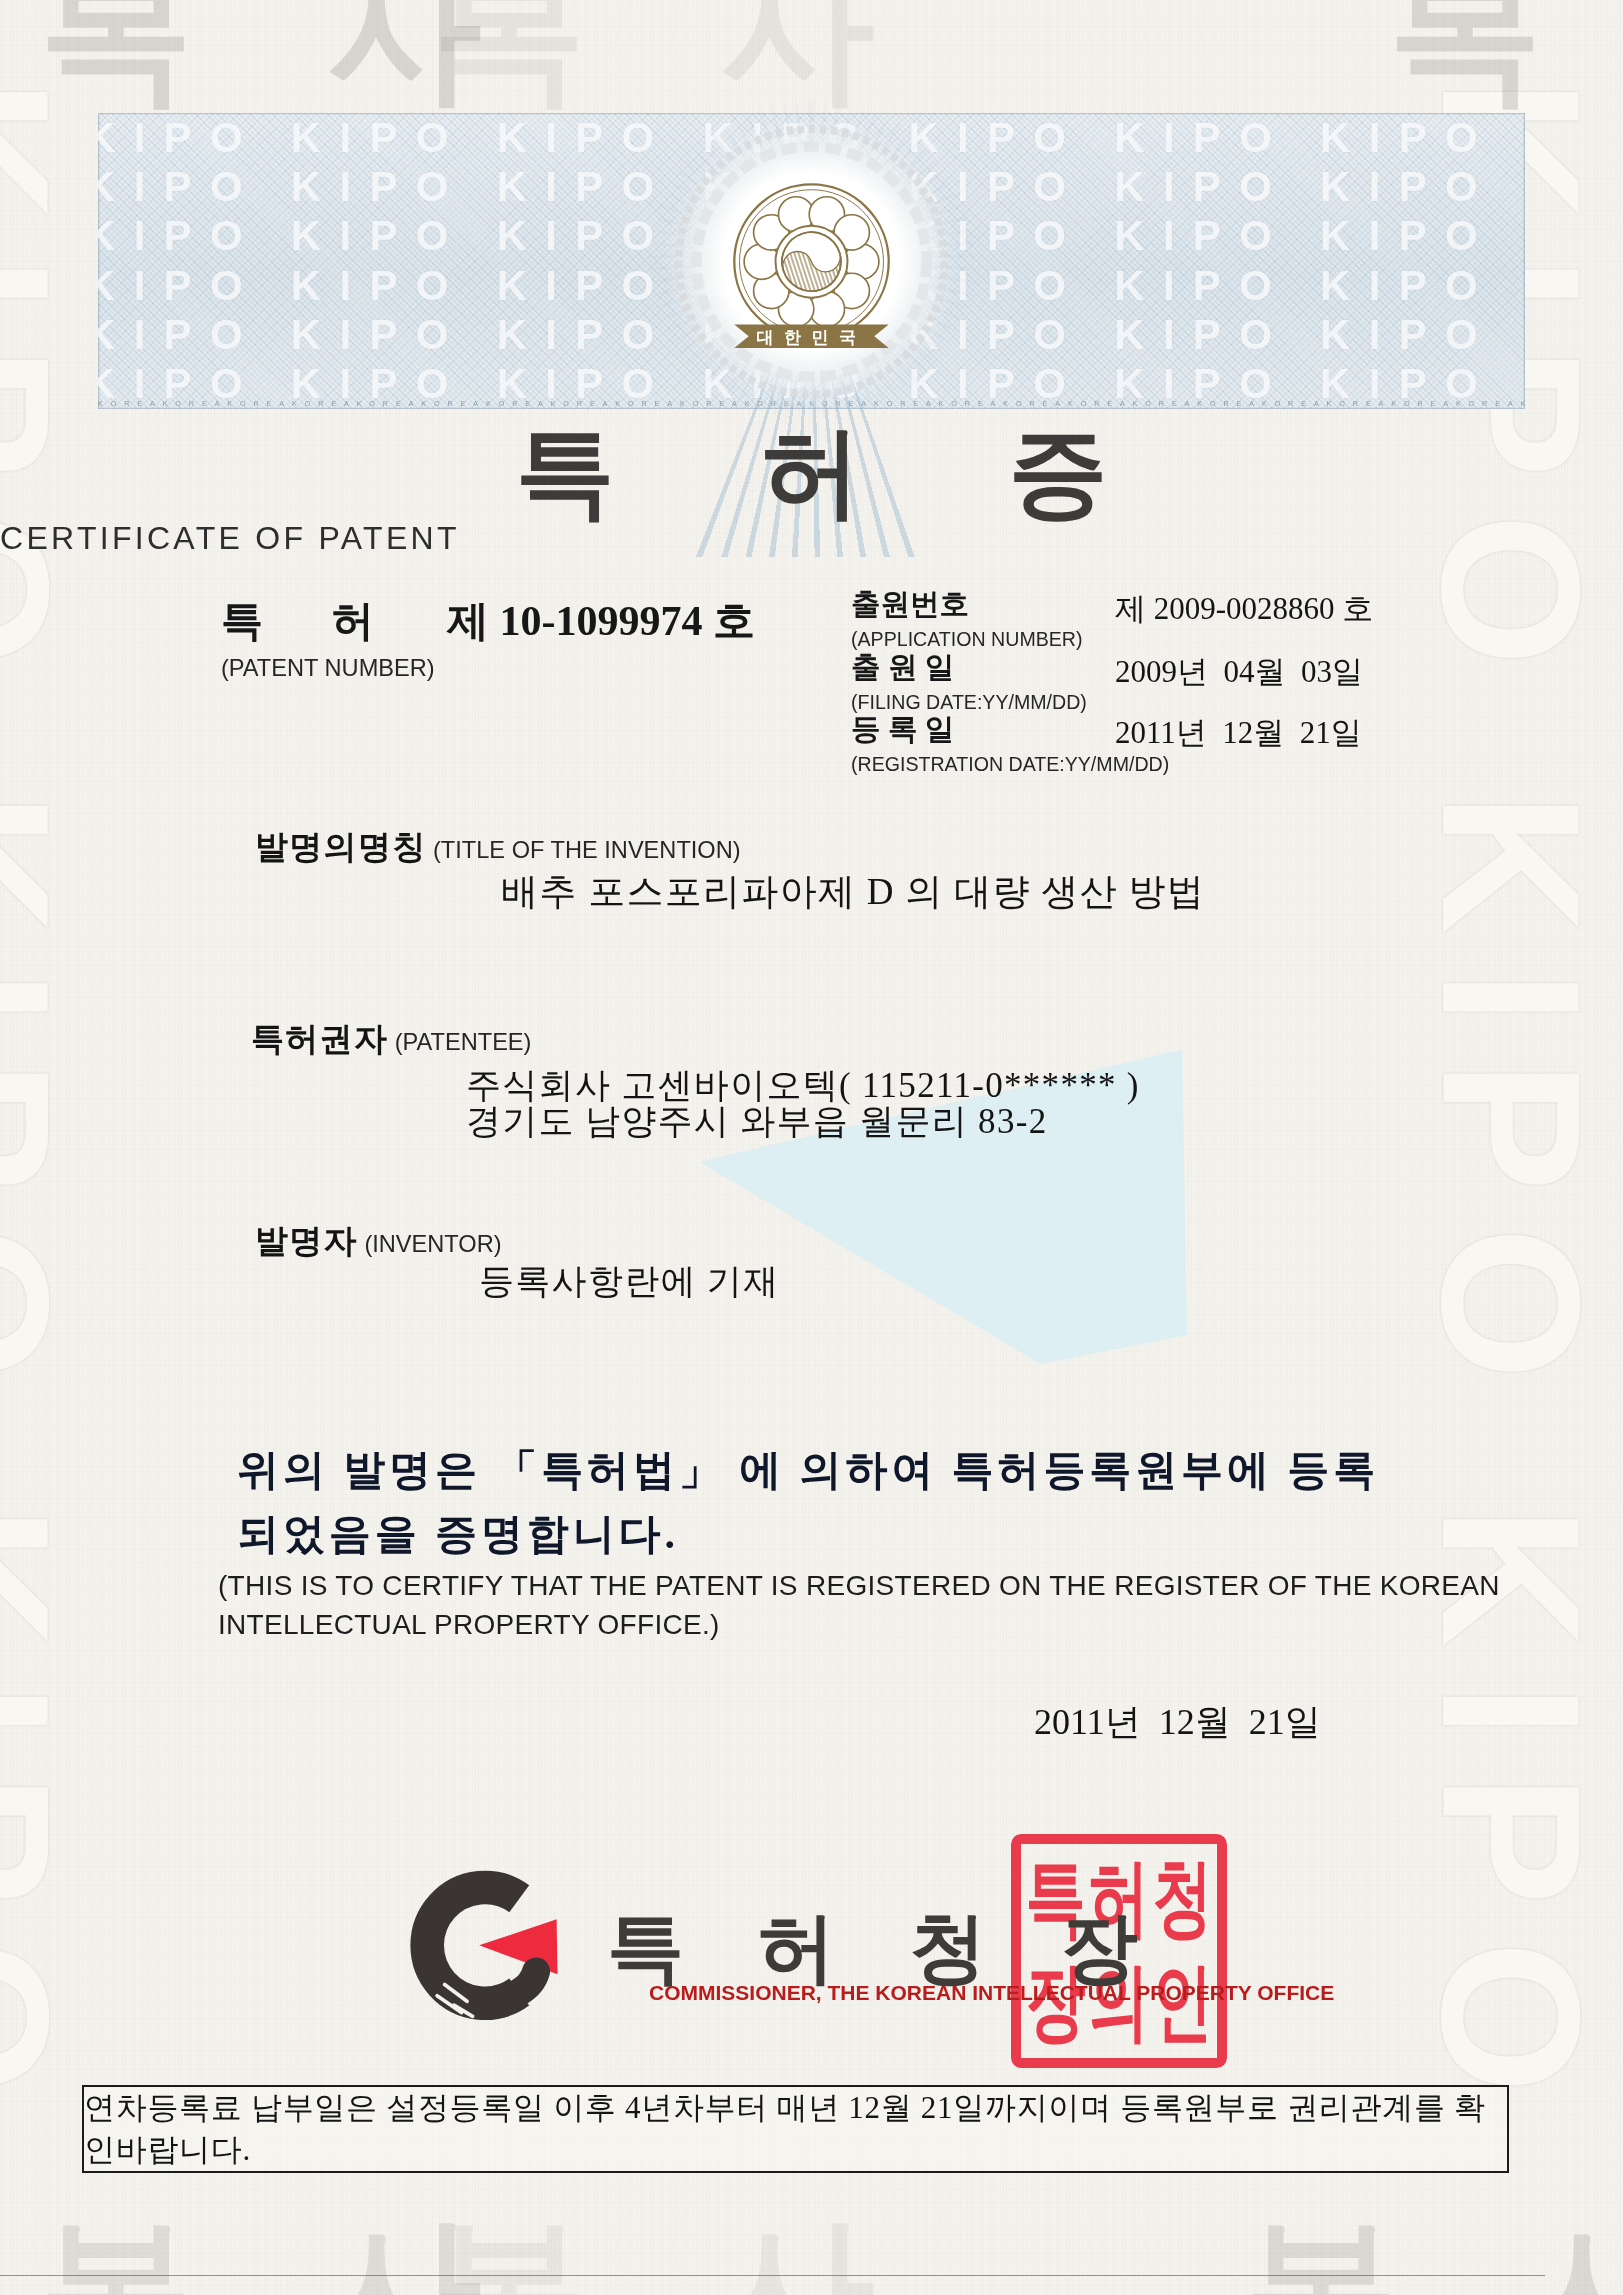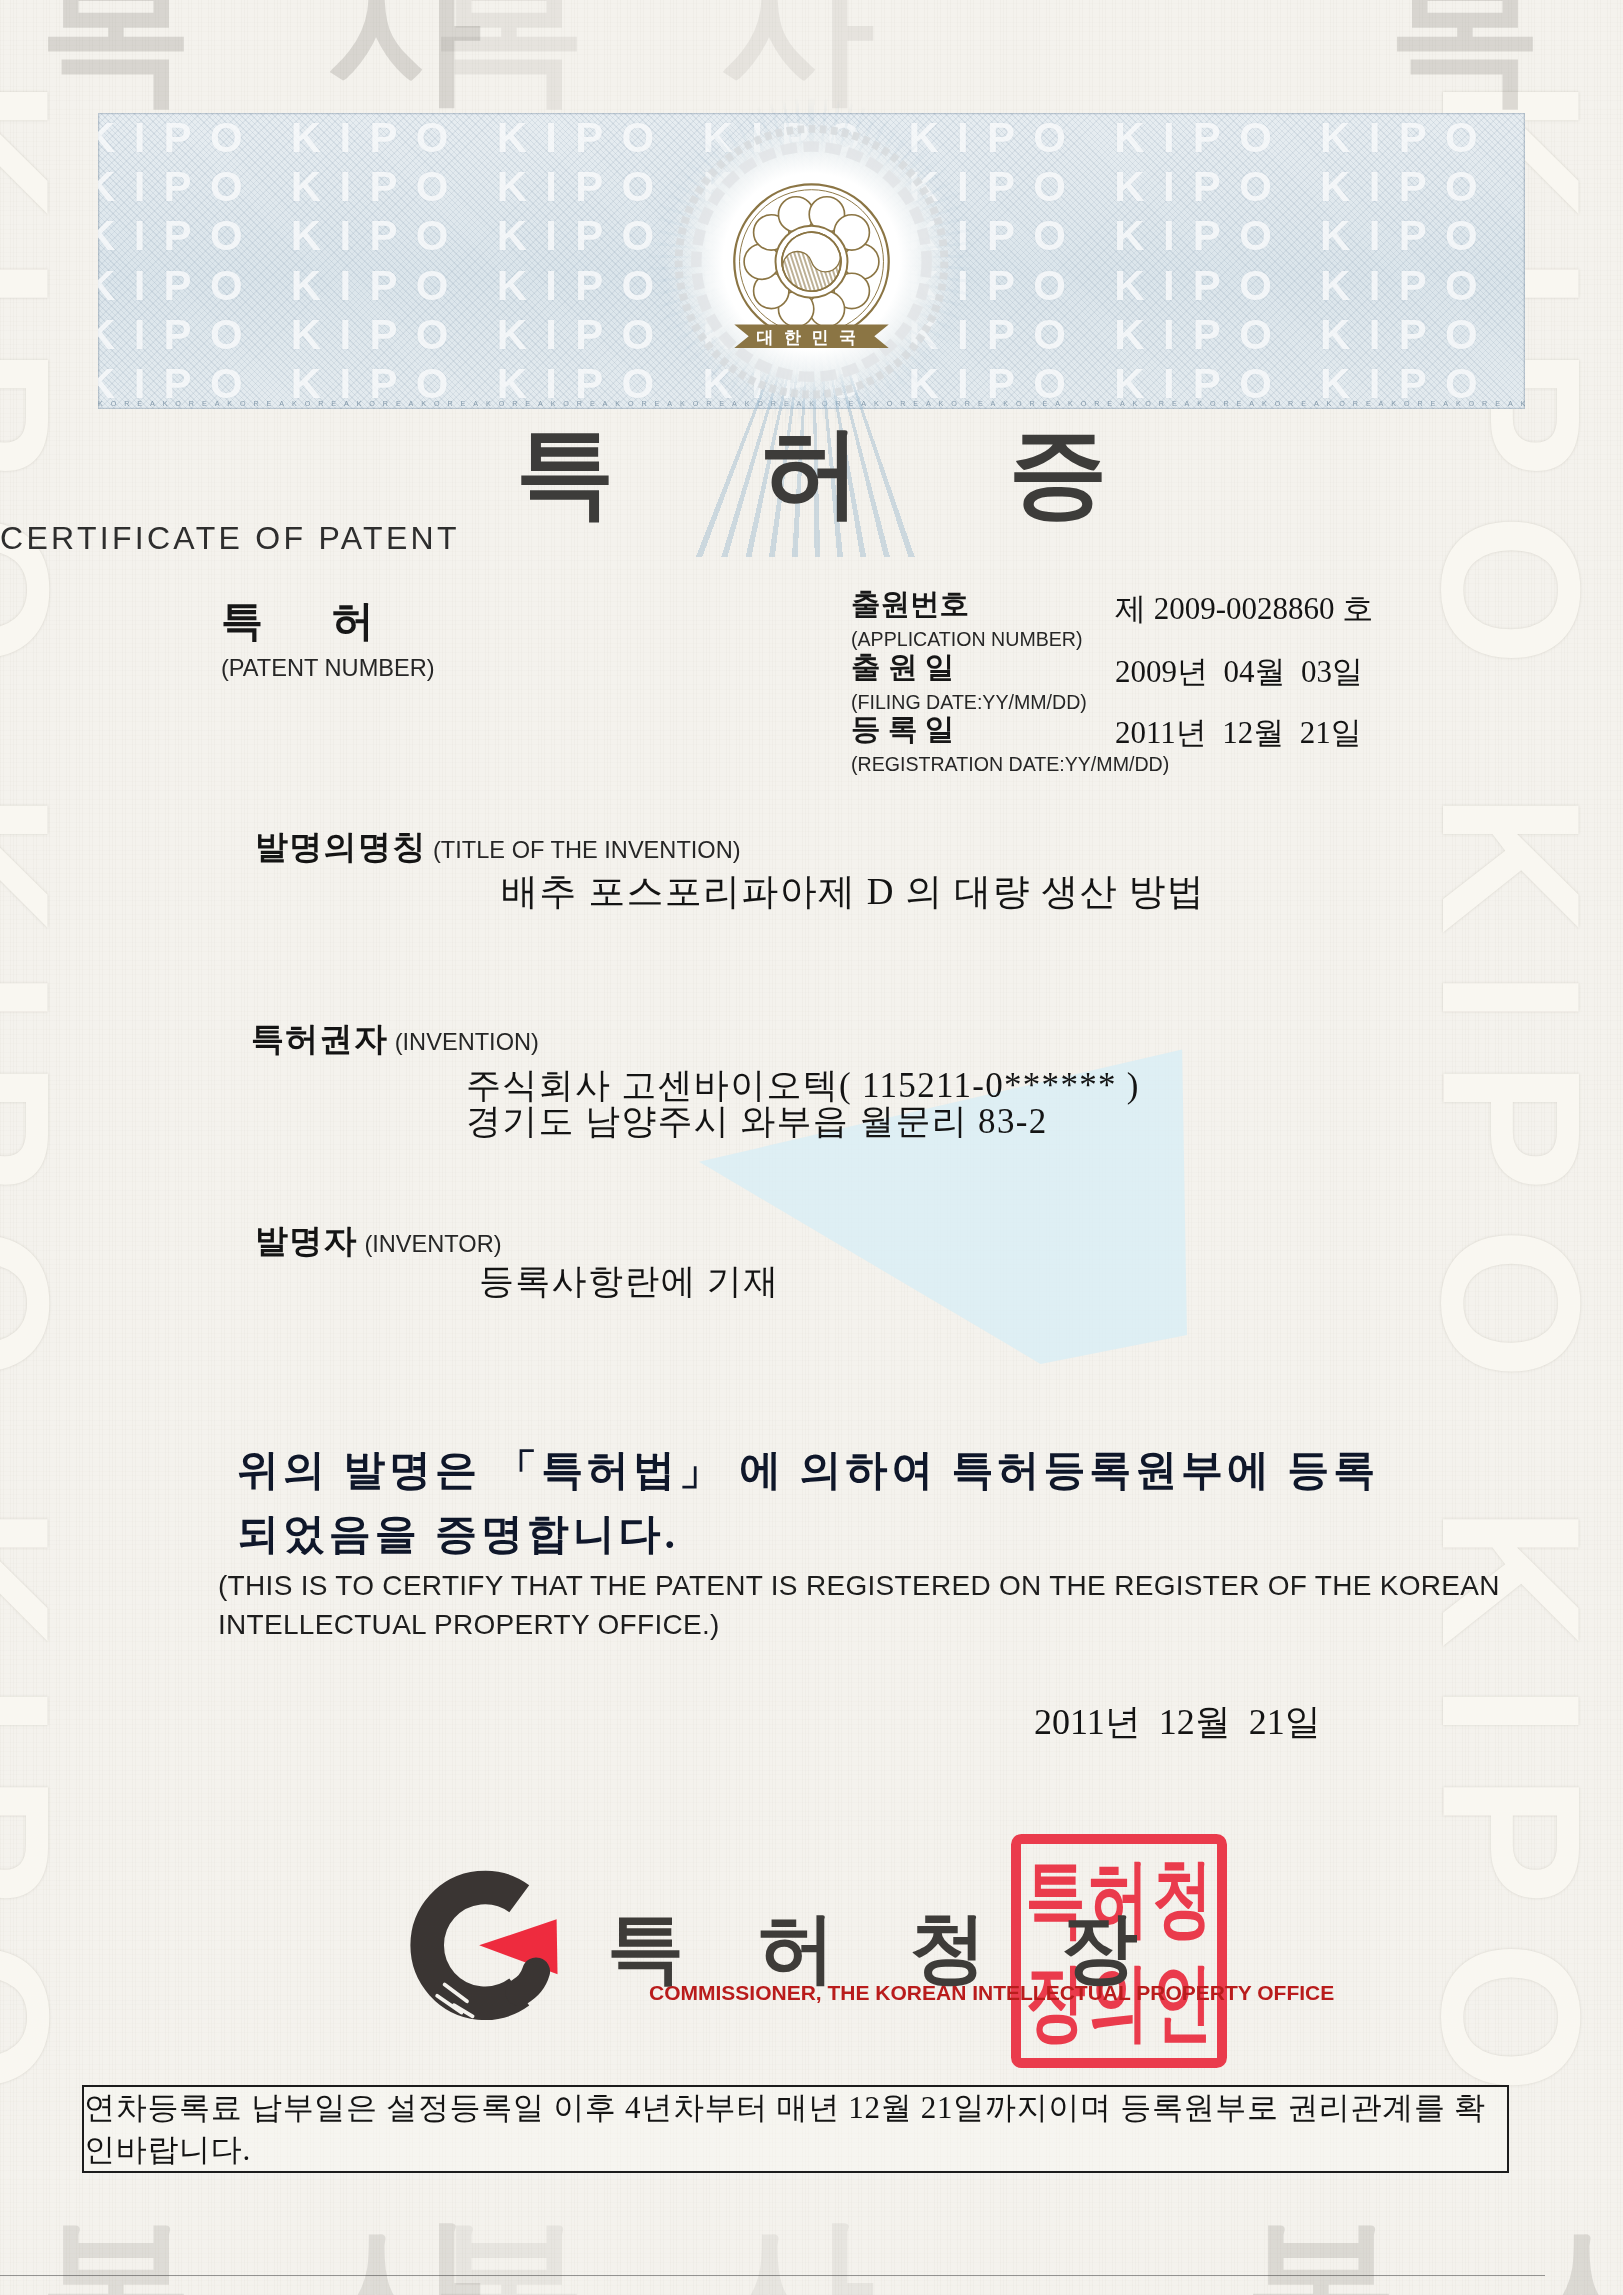--- a/index.html
+++ b/index.html
@@ -140,20 +140,21 @@
       <text x="0" y="124" text-anchor="middle" font-family="Liberation Sans, DejaVu Sans, sans-serif" font-size="26" font-weight="bold" fill="#ffffff" letter-spacing="16">대한민국</text>
     </g>
   </svg>
 
   <div class="abs title-ko" style="z-index:3;">특 허 증</div>
   <div class="abs title-en" style="z-index:3;">CERTIFICATE OF PATENT</div>
 
   <div class="abs patnum" style="z-index:3;">
     <span>특</span>
     <span style="margin-left:69px;">허</span>
+    <span style="margin-left:73px;" class="pre">제 10-1099974 호</span>
   </div>
   <div class="abs cap" style="left:221px;top:655px;font-size:23.6px;z-index:3;">(PATENT NUMBER)</div>
 
   <div class="abs" style="left:851px;top:585px;z-index:3;">
     <div class="mlabel">출원번호</div>
     <div class="mcap">(APPLICATION NUMBER)</div>
   </div>
   <div class="abs mval pre" style="left:1115px;top:588px;z-index:3;">제 2009-0028860 호</div>
 
   <div class="abs" style="left:851px;top:648px;z-index:3;">
@@ -171,21 +172,21 @@
   <div class="abs slabel" style="left:223px;top:825px;z-index:3;">
     <span class="k">발명의명칭</span>
     <span class="e">(TITLE OF THE INVENTION)</span>
   </div>
   <div class="abs sval pre" style="left:501px;top:867px;z-index:3;font-size:37px;">배추 포스포리파아제 D 의 대량 생산 방법</div>
 
   <div class="abs wedge"></div>
 
   <div class="abs slabel" style="left:219px;top:1017px;z-index:3;">
     <span class="k">특허권자</span>
-    <span class="e">(INVENTION)</span>
+    <span class="e">(PATENTEE)</span>
   </div>
   <div class="abs sval pre" style="left:466px;top:1062px;z-index:3;">주식회사 고센바이오텍( 115211-0****** )</div>
   <div class="abs sval pre" style="left:466px;top:1098px;z-index:3;">경기도 남양주시 와부읍 월문리 83-2</div>
 
   <div class="abs slabel" style="left:223px;top:1219px;z-index:3;">
     <span class="k">발명자</span>
     <span class="e">(INVENTOR)</span>
   </div>
   <div class="abs sval pre" style="left:479px;top:1258px;z-index:3;">등록사항란에 기재</div>
 

